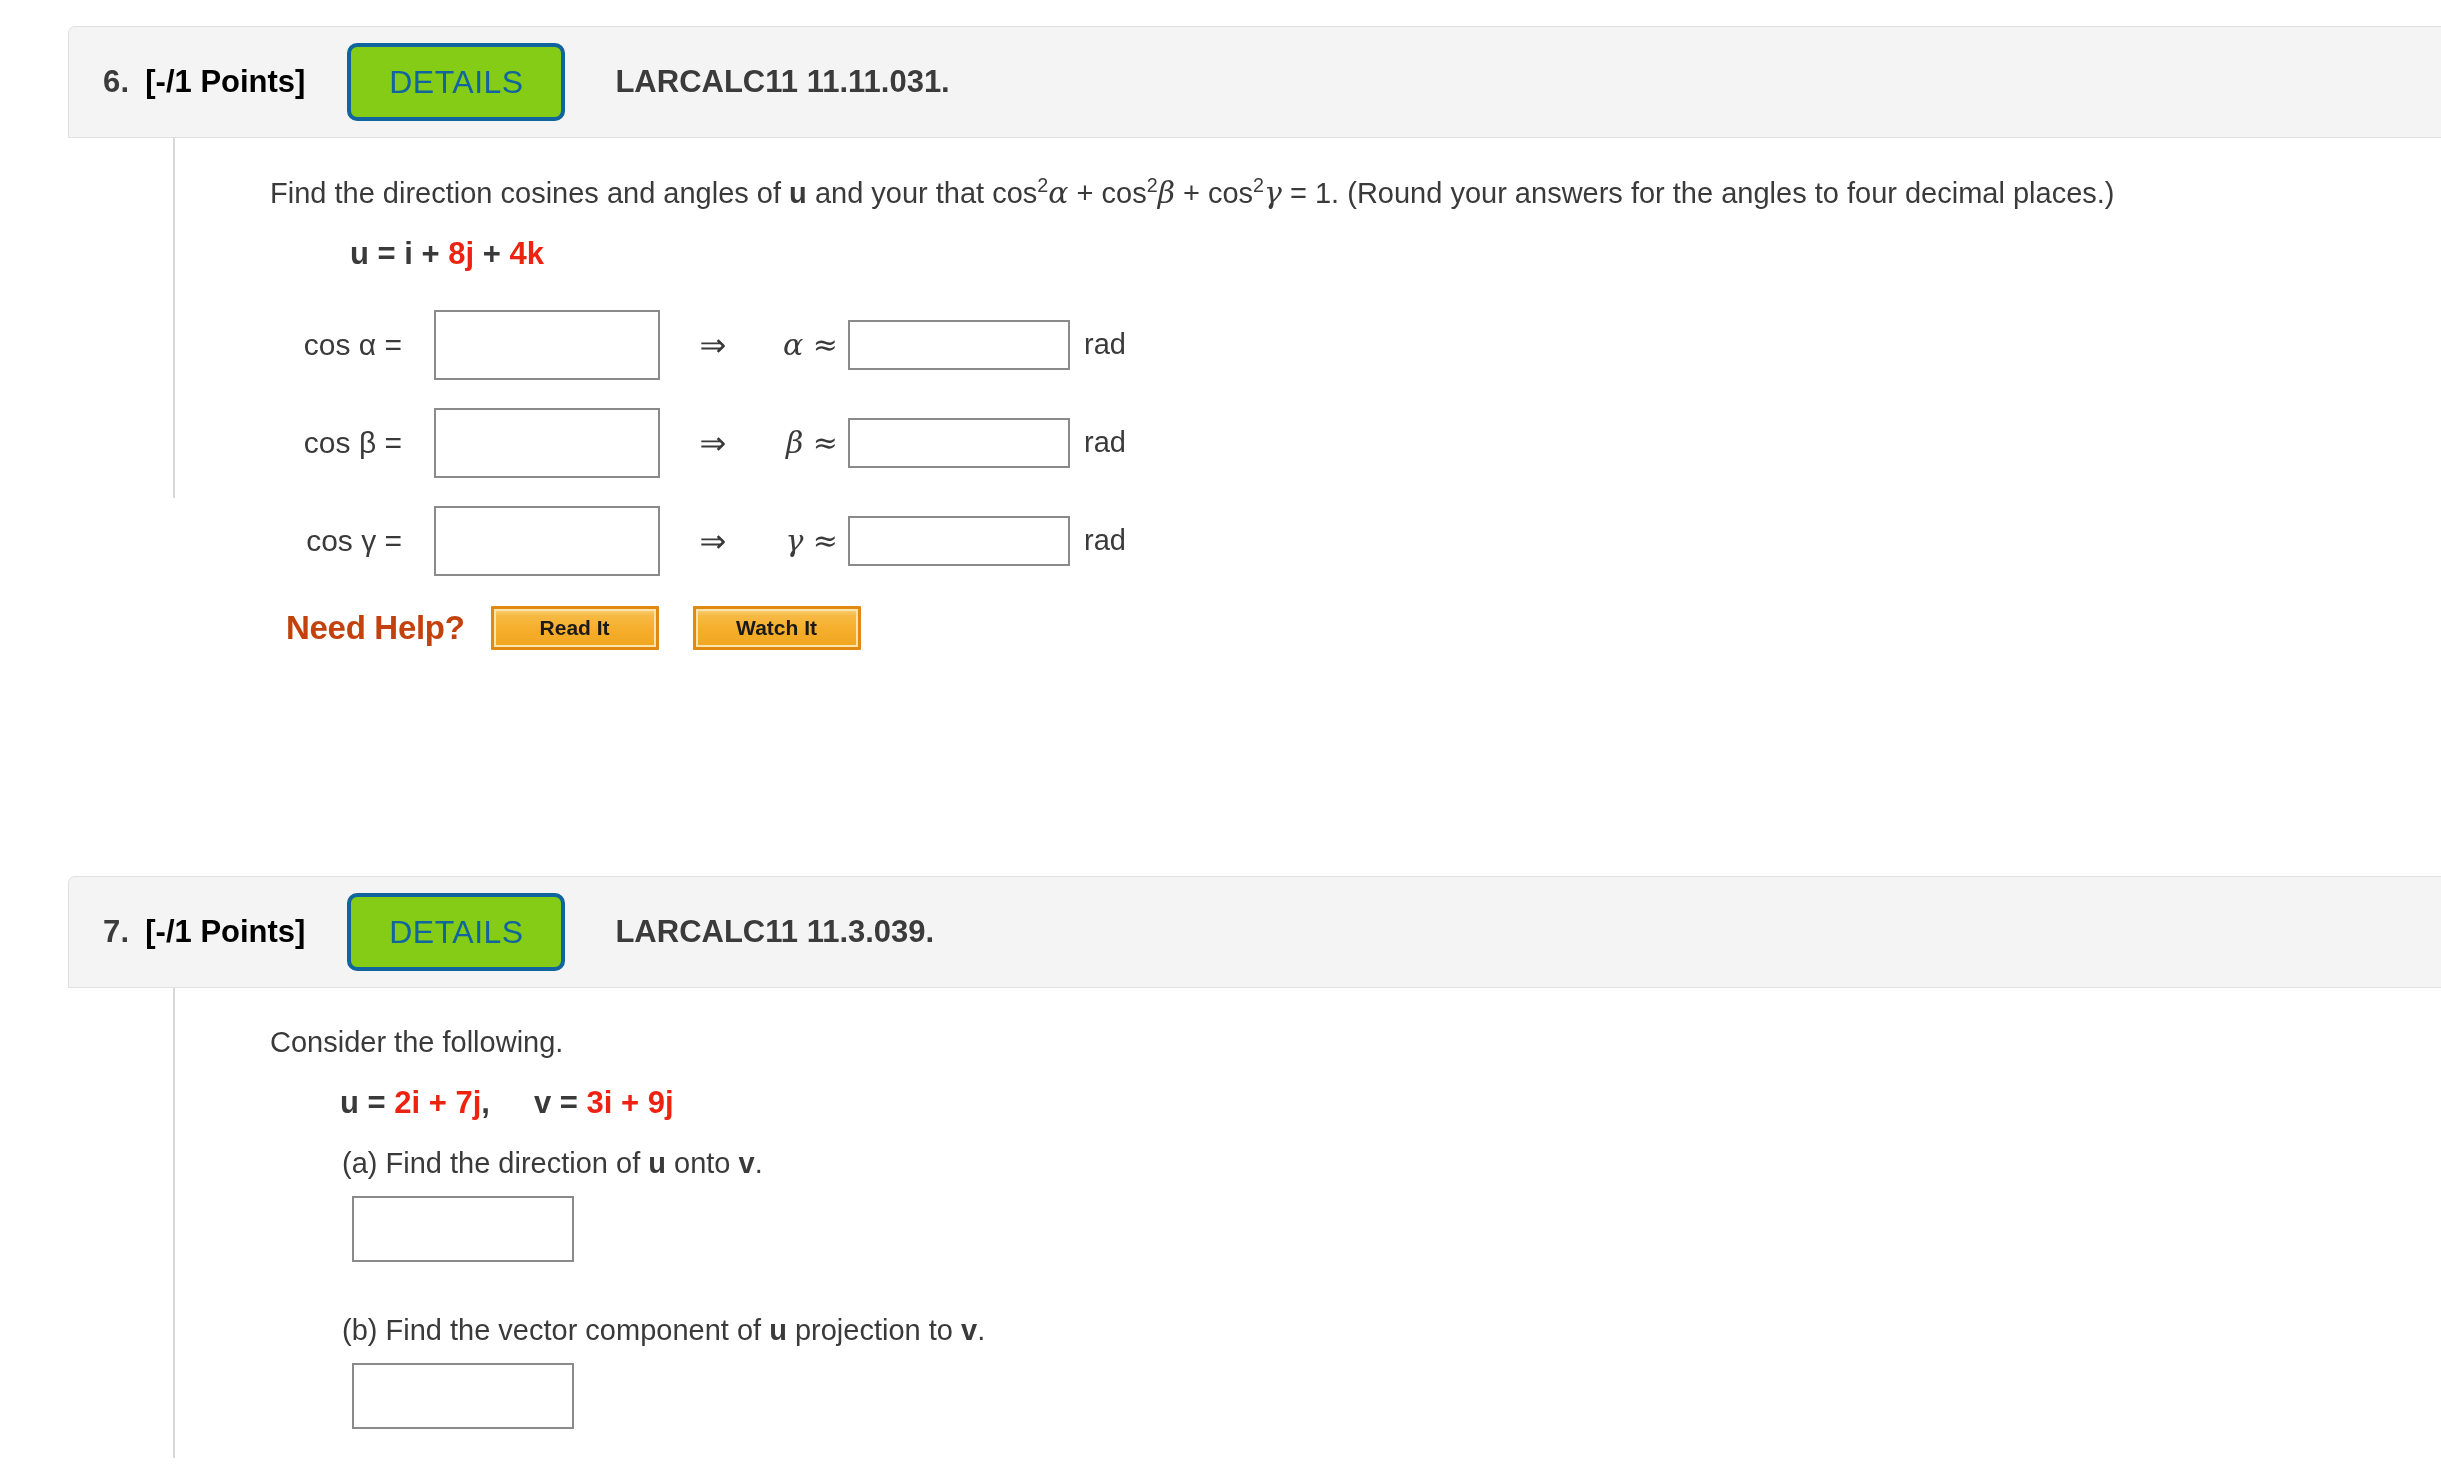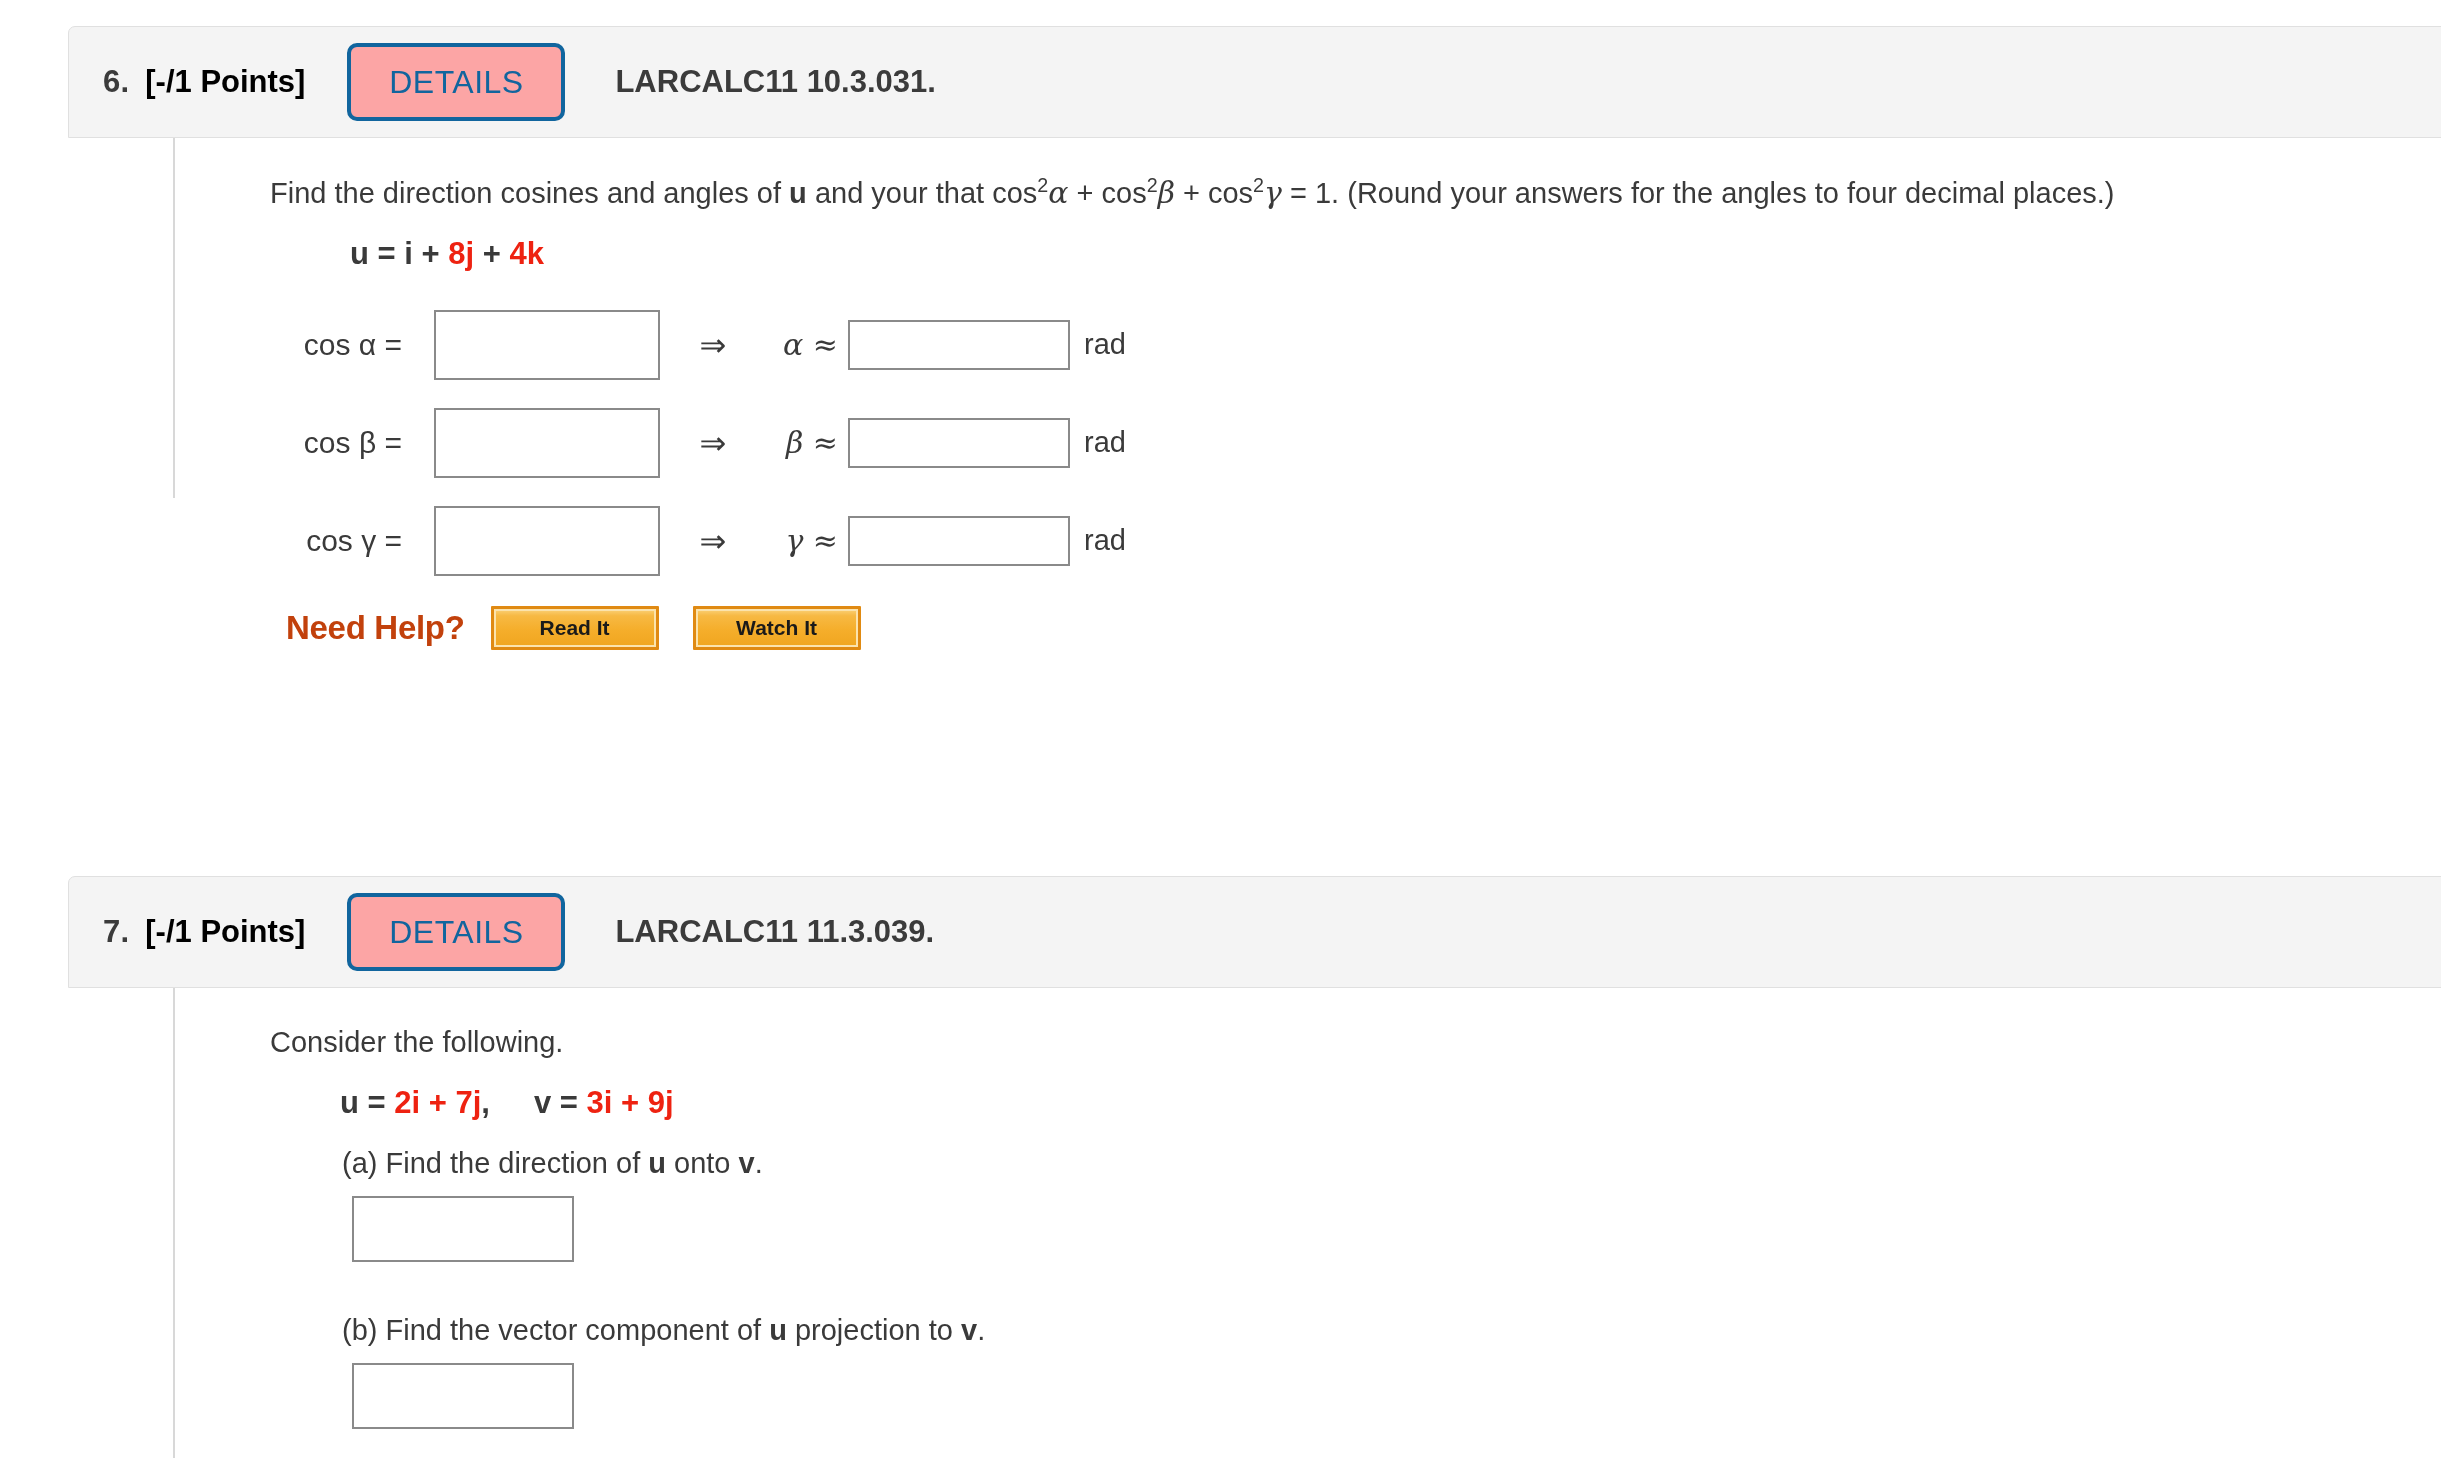--- a/index.html
+++ b/index.html
@@ -57,21 +57,21 @@
     margin-left: 16px;
     white-space: nowrap;
   }
   .details-btn {
     margin-left: 42px;
     box-sizing: border-box;
     width: 218px;
     height: 78px;
     border: 4px solid #11659e;
     border-radius: 10px;
-    background: #fca5a5;
+    background: #84cc16;
     color: #11659e;
     font-size: 32px;
     font-weight: 500;
     letter-spacing: 0.5px;
     display: flex;
     align-items: center;
     justify-content: center;
     cursor: pointer;
   }
   .q-code {
@@ -209,21 +209,21 @@
 </head>
 <body>
 
 <div class="page">
 
   <div class="question" style="top:26px;">
     <div class="q-header">
       <span class="q-number">6.</span>
       <span class="q-points">[-/1 Points]</span>
       <div class="details-btn">DETAILS</div>
-      <span class="q-code">LARCALC11 10.3.031.</span>
+      <span class="q-code">LARCALC11 11.11.031.</span>
     </div>
 
     <div class="q-body" style="height:360px;">
 
       <div class="prompt" style="margin-top:4px;">
         <span>Find the direction cosines and angles of </span><b>u</b><span> and your that  cos</span><span class="sup">2</span><span class="greek">α</span><span> + cos</span><span class="sup">2</span><span class="greek">β</span><span> + cos</span><span class="sup">2</span><span class="greek">γ</span><span> = 1.  (Round your answers for the angles to four decimal places.)</span>
       </div>
 
       <div class="vector-line" style="margin-top:22px; margin-left:80px;">
         <span>u</span><span> = </span><span>i</span><span> + </span><span class="red">8</span><span class="red">j</span><span> + </span><span class="red">4</span><span class="red">k</span>

